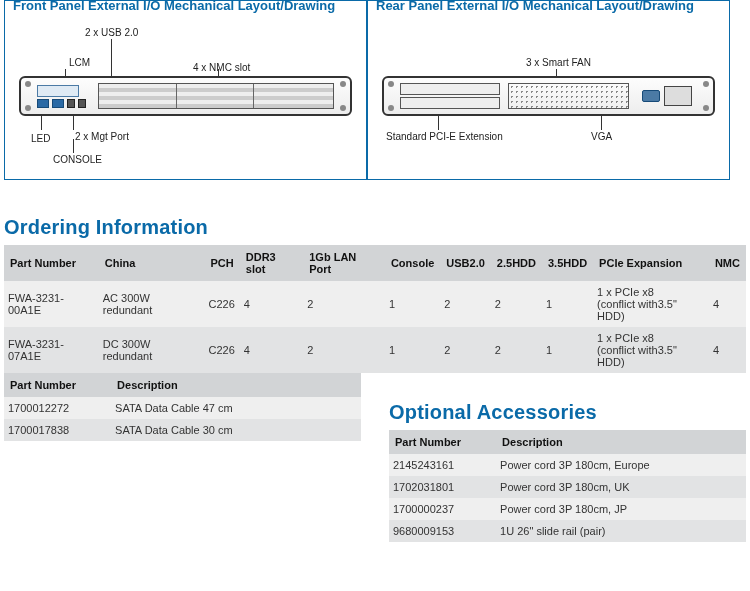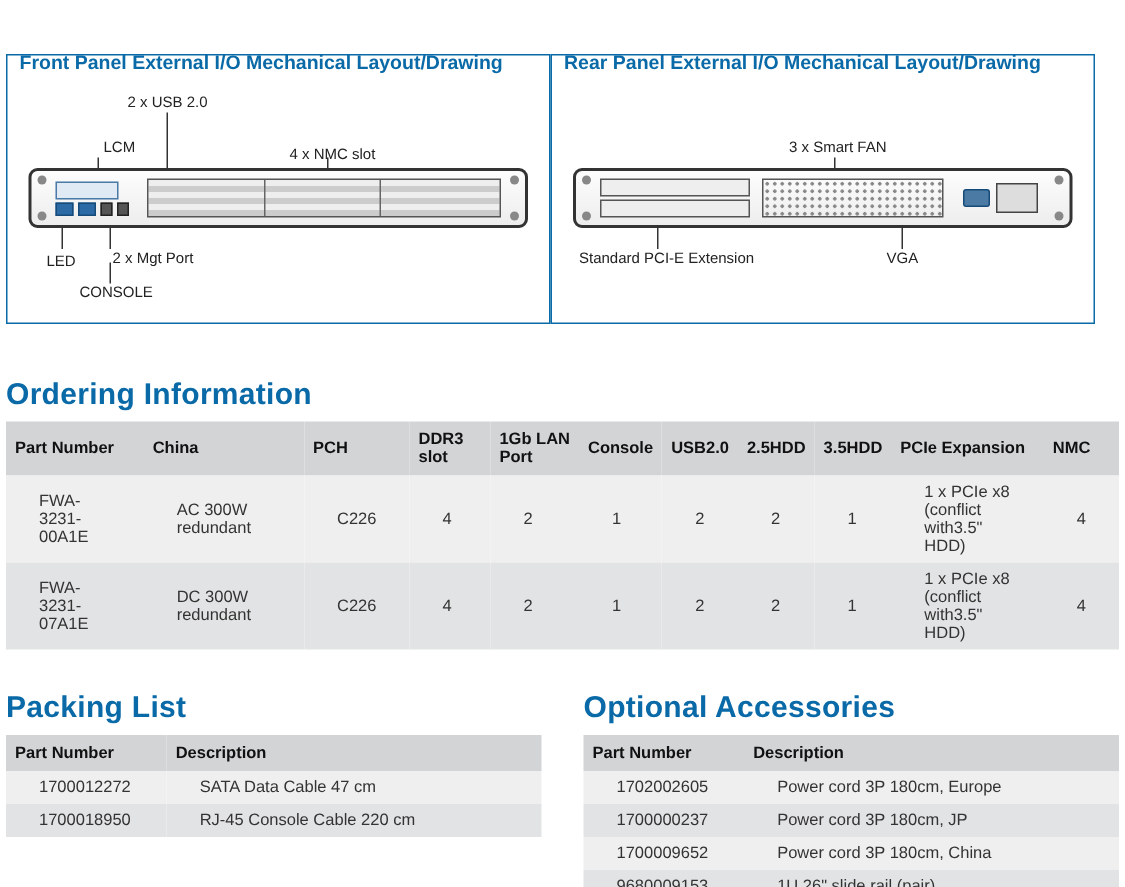--- a/index.html
+++ b/index.html
@@ -8,21 +8,20 @@
     padding: 0;
     width: 750px;
     font-family: Arial, Helvetica, sans-serif;
     font-size: 11px;
     color: #222;
     background: #fff;
   }
   .panels-row {
     display: flex;
     padding: 0 20px 8px 4px;
-    margin-top: 36px;
   }
   .panel-box {
     border: 1px solid #0a6aa8;
     flex: 1;
     padding: 0 8px 12px 8px;
     min-height: 180px;
   }
   .panel-title {
     color: #0a6aa8;
     font-weight: bold;
@@ -108,21 +107,21 @@
     font-size: 11px;
   }
   th {
     text-align: left;
     background: #d2d4d6;
     font-weight: bold;
     padding: 6px 6px;
     color: #111;
   }
   td {
-    padding: 5px 22px;
+    padding: 5px 4px;
     vertical-align: middle;
     color: #333;
   }
   tbody tr:nth-child(odd) td { background:#efefef; }
   tbody tr:nth-child(even) td { background:#e2e3e4; }
   .two-col {
     display:flex; gap:20px; padding:0; align-items:flex-start;
   }
   .two-col > div { flex:1; }
 </style>
@@ -240,69 +239,68 @@
         <td>2</td>
         <td>1</td>
         <td>1 x PCIe x8<br>(conflict with3.5" HDD)</td>
         <td>4</td>
       </tr>
     </tbody>
 </table>
 
 <div class="two-col">
   <div>
-    <h2 class="section">Packing List</h2>
     <table>
       <colgroup>
           <col style="width:30%">
           <col>
         </colgroup>
       <thead>
           <tr id="packing-head">
             <th>Part Number</th>
             <th>Description</th>
           </tr>
         </thead>
       <tbody id="packing-body">
           <tr>
             <td>1700012272</td>
             <td>SATA Data Cable 47 cm</td>
           </tr>
           <tr>
-            <td>1700018950</td>
-            <td>RJ-45 Console Cable 220 cm</td>
+            <td>1700017838</td>
+            <td>SATA Data Cable 30 cm</td>
           </tr>
         </tbody>
     </table>
   </div>
   <div>
     <h2 class="section">Optional Accessories</h2>
     <table>
       <colgroup>
           <col style="width:30%">
           <col>
         </colgroup>
       <thead>
           <tr id="accessories-head">
             <th>Part Number</th>
             <th>Description</th>
           </tr>
         </thead>
       <tbody id="accessories-body">
           <tr>
-            <td>1702002605</td>
+            <td>2145243161</td>
             <td>Power cord 3P 180cm, Europe</td>
+          </tr>
+          <tr>
+            <td>1702031801</td>
+            <td>Power cord 3P 180cm, UK</td>
           </tr>
           <tr>
             <td>1700000237</td>
             <td>Power cord 3P 180cm, JP</td>
-          </tr>
-          <tr>
-            <td>1700009652</td>
-            <td>Power cord 3P 180cm, China</td>
           </tr>
           <tr>
             <td>9680009153</td>
             <td>1U 26" slide rail (pair)</td>
           </tr>
         </tbody>
     </table>
   </div>
 </div>
 

